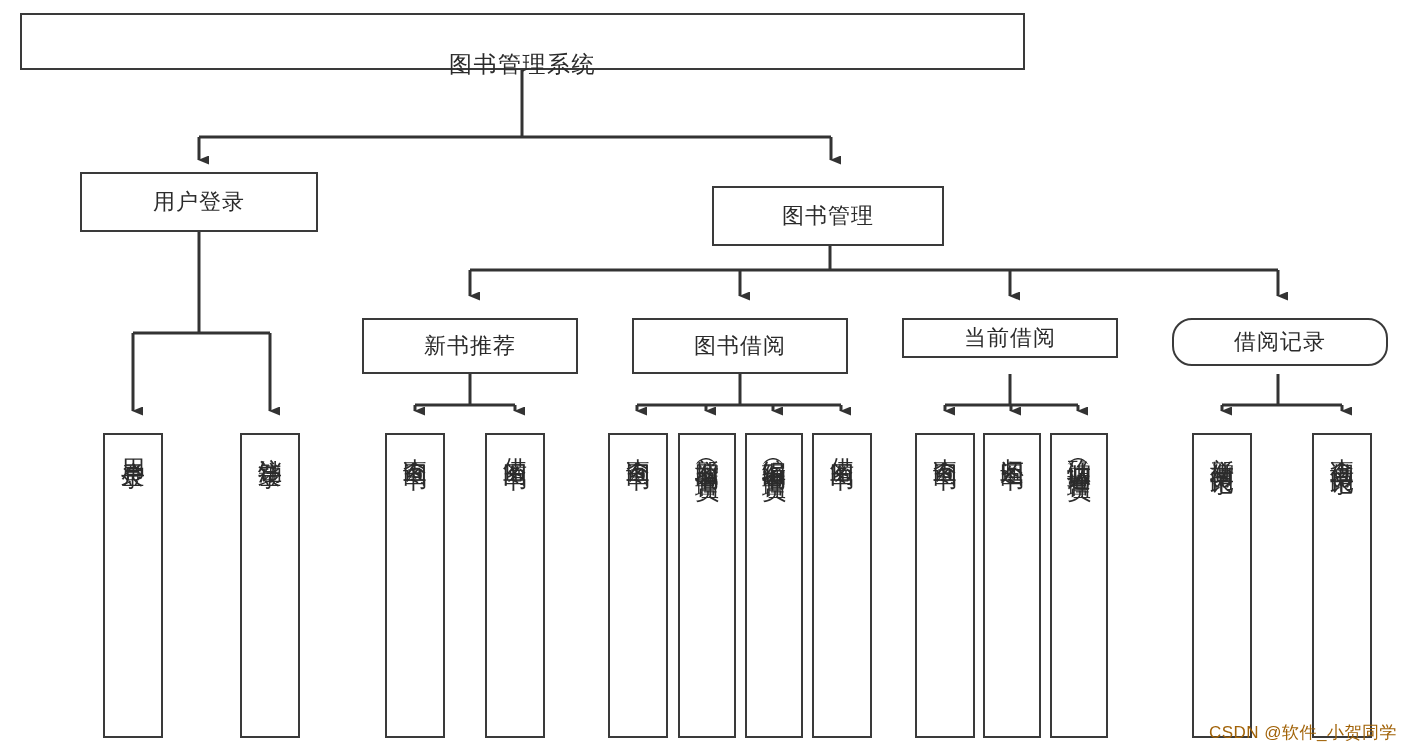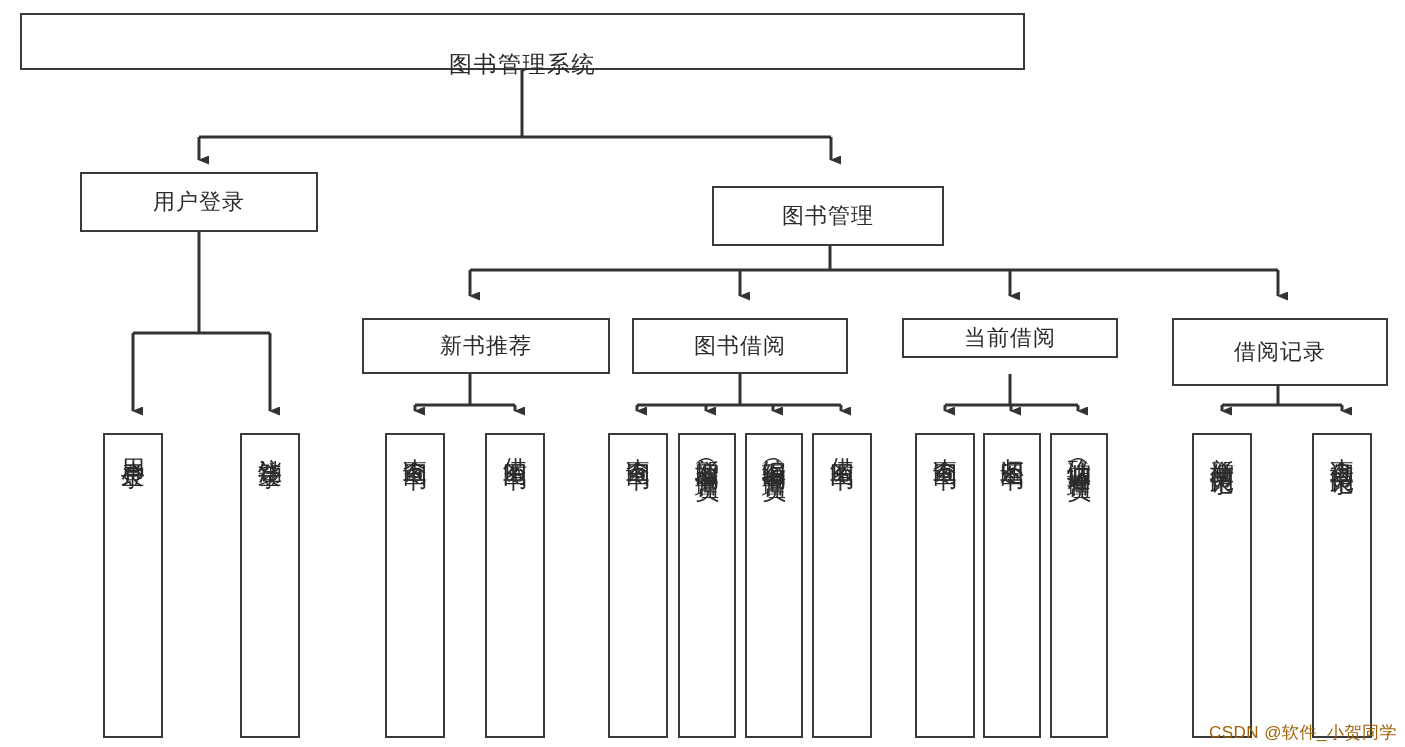--- a/index.html
+++ b/index.html
@@ -139,30 +139,30 @@
     <span class="label">图书管理系统</span>
   </div>
 
   <div class="node horiz" style="left:80px; top:172px; width:238px; height:60px;">
     <span class="label">用户登录</span>
   </div>
   <div class="node horiz" style="left:712px; top:172px; width:232px; height:60px;margin-top:14px;">
     <span class="label">图书管理</span>
   </div>
 
-  <div class="node horiz" style="left:362px; top:318px; width:248px; height:56px;">
+  <div class="node horiz" style="left:362px; top:318px; width:216px; height:56px;">
     <span class="label">新书推荐</span>
   </div>
   <div class="node horiz" style="left:632px; top:318px; width:216px; height:56px;">
     <span class="label">图书借阅</span>
   </div>
   <div class="node horiz" style="left:902px; top:318px; width:216px; height:40px;">
     <span class="label">当前借阅</span>
   </div>
-  <div class="node horiz" style="left:1172px; top:318px; width:216px; height:68px;">
+  <div class="node horiz" style="left:1172px; top:318px; width:216px; height:48px;border-radius:20px;">
     <span class="label">借阅记录</span>
   </div>
 
   <div class="node leaf" style="left:103px; top:433px; width:60px; height:305px;">
     <span class="label">用户登录</span>
   </div>
   <div class="node leaf" style="left:240px; top:433px; width:60px; height:305px;">
     <span class="label">注销登录</span>
   </div>
 

